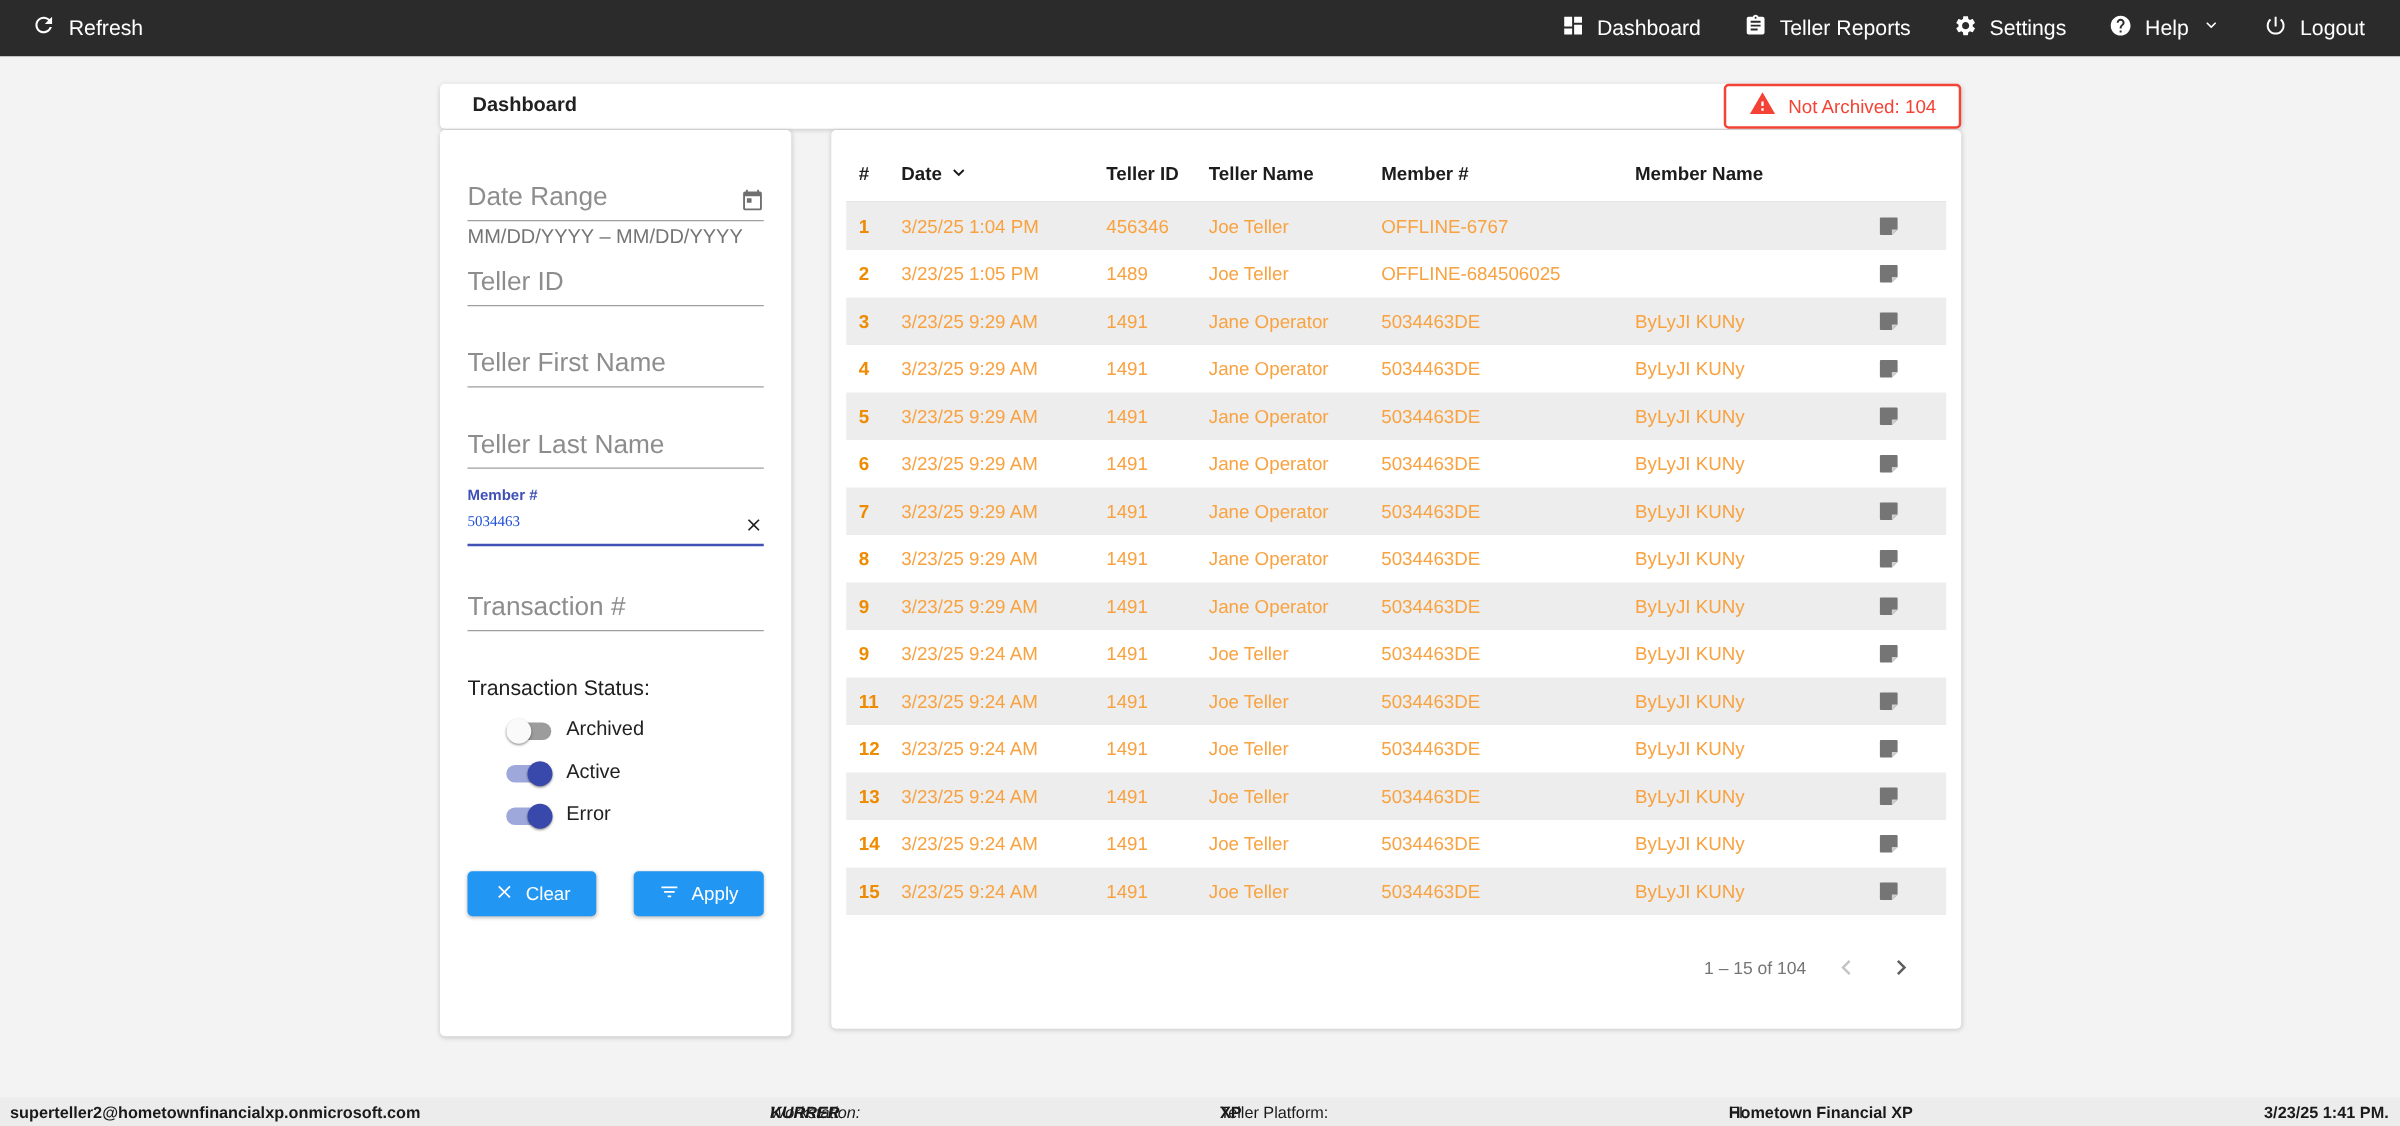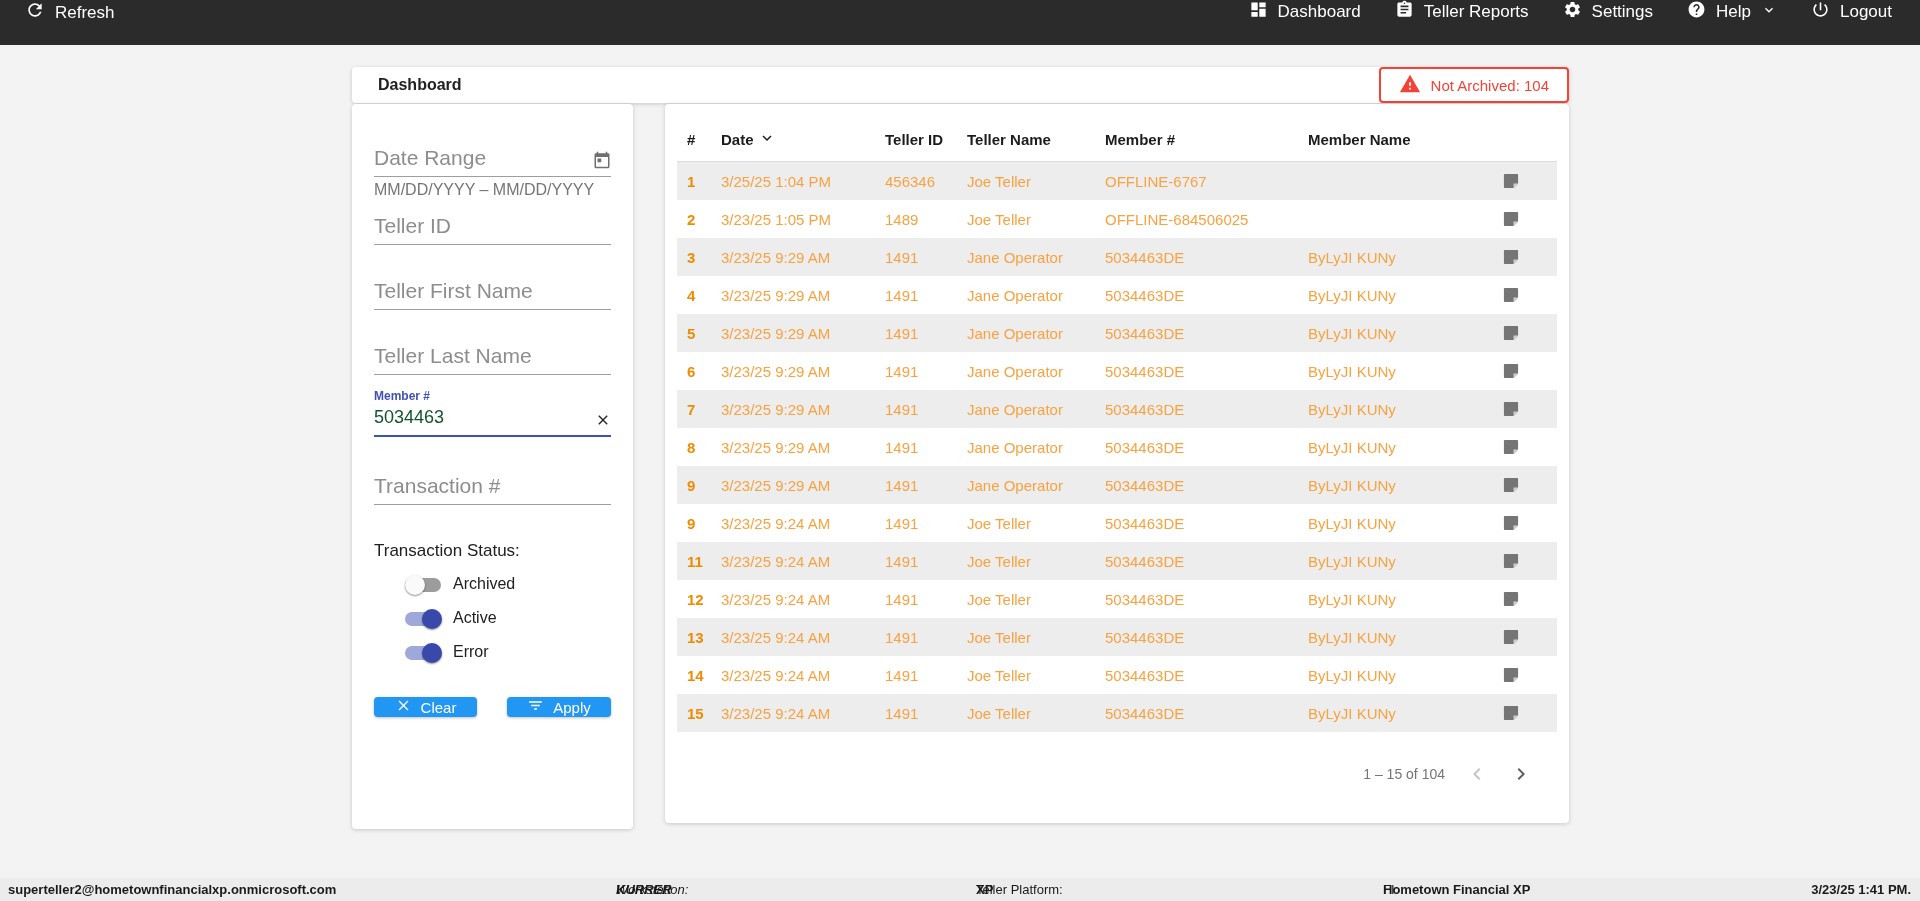--- a/index.html
+++ b/index.html
@@ -7,21 +7,21 @@
   body {
     font-family: "Liberation Sans", sans-serif;
     background:#f3f3f3;
     position:relative;
     overflow:hidden;
     color:#212121;
   }
   
   .topnav {
     position:absolute; top:0; left:0; width:100%; height:45px;
-    background:#2b2b2b; display:flex; align-items:flex-start;
+    background:#2b2b2b; display:flex; align-items:center;
     justify-content:space-between; padding:0 28px 0 25px; color:#fff;
   }
   .nav-group { display:flex; align-items:center; gap:34px; }
   .nav-item { display:flex; align-items:center; gap:10px; font-size:17px; cursor:pointer; }
   .nav-item svg { flex:0 0 auto; }
   
   .card { position:absolute; background:#fff; border-radius:4px; box-shadow:0 1px 4px rgba(0,0,0,.18); }
   .header-card { left:352px; top:67px; width:1217px; height:36px; display:flex; align-items:center; }
   .page-title { font-size:16px; font-weight:700; margin-left:26px; }
   .alert-badge {
@@ -42,41 +42,41 @@
   .u-field .trail-icon { position:absolute; right:0; bottom:8px; cursor:pointer; line-height:0; }
   .f-date   { margin-top:42px; }
   .helper   { margin-top:4px; font-size:16px; color:#757575; }
   .f-tid    { margin-top:15px; }
   .f-first  { margin-top:34px; }
   .f-last   { margin-top:34px; }
   .member-block { margin-top:14px; }
   .member-block .flabel { font-size:12px; font-weight:700; color:#3f51b5; display:block; }
   .member-block input {
     width:100%; border:none; border-bottom:2px solid #3f51b5; outline:none;
-    height:32px; font-size:18px; font-family:Liberation Sans, sans-serif; color:#14532d; background:transparent;
+    height:32px; font-size:12px; font-family:Liberation Serif, serif; color:#1d4ed8; background:transparent;
     padding:0 24px 6px 0; margin-top:2px;
   }
   .member-block { position:relative; }
   .member-block .trail-icon { position:absolute; right:0; bottom:9px; cursor:pointer; line-height:0; }
   .f-txn    { margin-top:37px; }
   .status-label { margin-top:36px; font-size:17px; color:#212121; }
   .toggle-row { display:flex; align-items:flex-start; margin-left:31px; margin-top:14px; height:20px; }
   .toggle-row:first-of-type { margin-top:11px; }
   .toggle { position:relative; width:37px; height:20px; cursor:pointer; flex:0 0 auto; }
   .toggle .track { position:absolute; left:0; top:3px; width:36px; height:14px; border-radius:7px; background:#9c9c9c; }
   .toggle .knob  { position:absolute; left:0; top:0; width:20px; height:20px; border-radius:50%;
                    background:#fafafa; box-shadow:0 1px 2px rgba(0,0,0,.45); }
   .toggle-row.on .track { background:#9fa8da; }
   .toggle-row.on .knob  { left:17px; background:#3949ab; }
   .toggle-row .tlabel { margin-left:11px; font-size:16px; }
   .btn-row { display:flex; justify-content:space-between; margin-top:34px; }
   .btn {
     display:flex; align-items:center; justify-content:center; gap:9px;
     background:#2196f3; color:#fff; border:none; border-radius:4px;
-    height:20px; font-size:15px; font-family:inherit; cursor:pointer;
+    height:36px; font-size:15px; font-family:inherit; cursor:pointer;
     box-shadow:0 1px 3px rgba(0,0,0,.25);
   }
   .btn-clear { width:103px; } .btn-apply { width:104px; }
   
   .table-card { left:665px; top:104px; width:904px; height:719px; padding:14px 12px 0 12px; }
   .tgrid { display:grid; grid-template-columns:44px 164px 82px 138px 203px 1fr 60px; align-items:center; }
   .thead { height:44px; border-bottom:1px solid #dcdcdc; font-weight:700; font-size:15px; color:#1c1c1c; }
   .thead > span { cursor:pointer; display:flex; align-items:center; gap:4px; }
   .thead > span:first-child { padding-left:10px; }
   .trow { height:38px; font-size:15px; color:#f9a240; cursor:pointer; }

